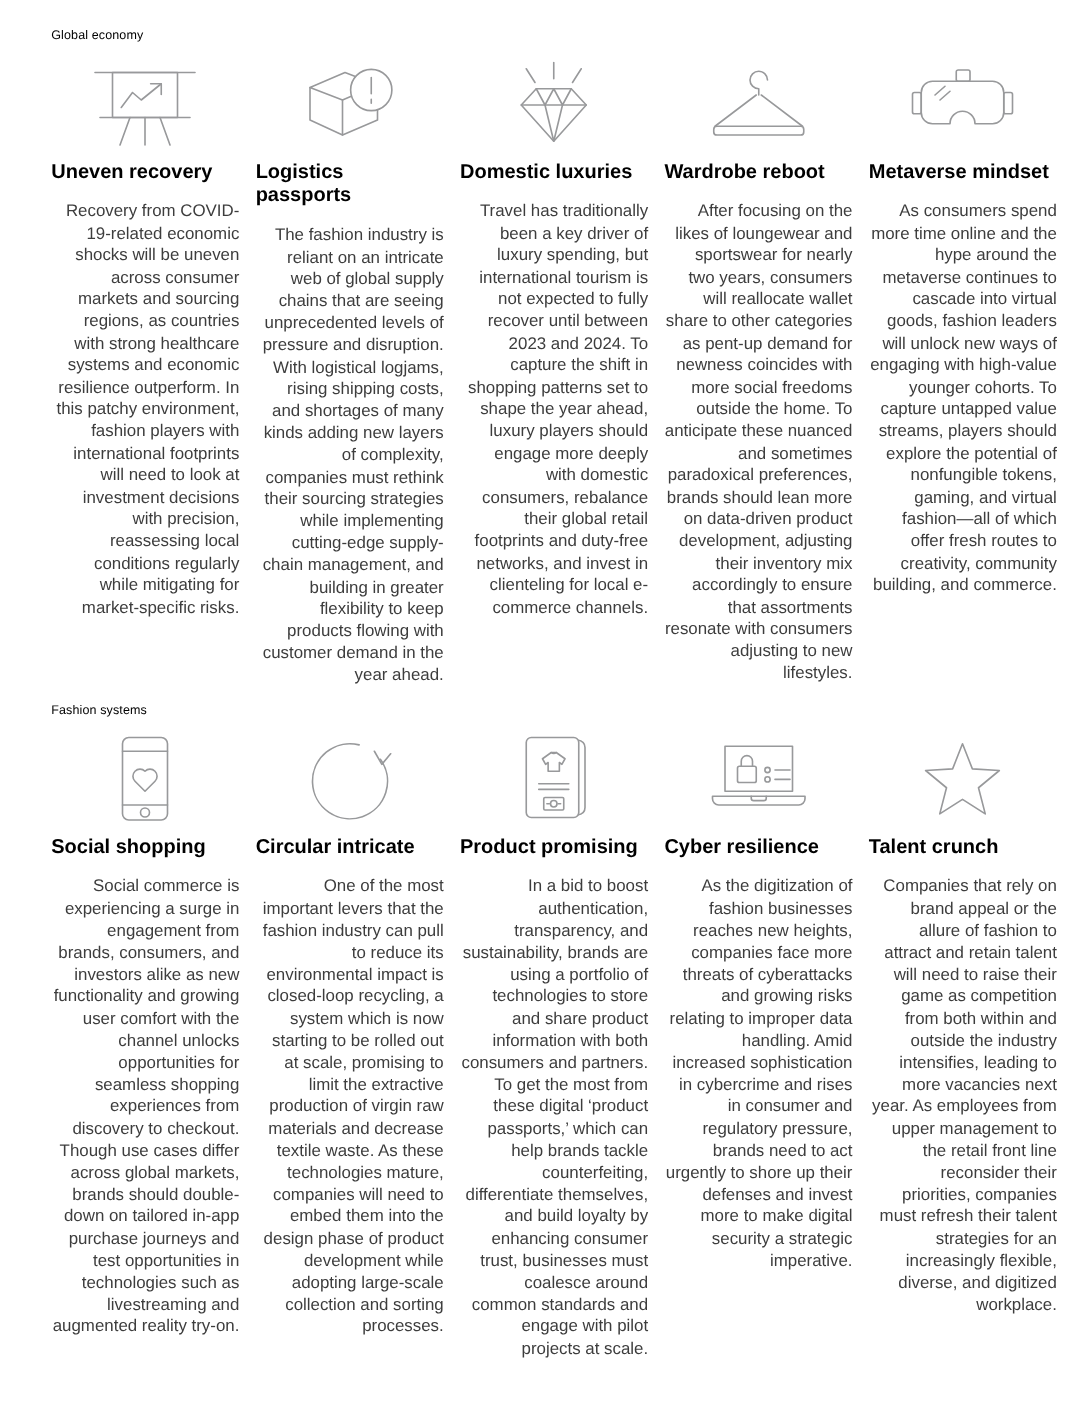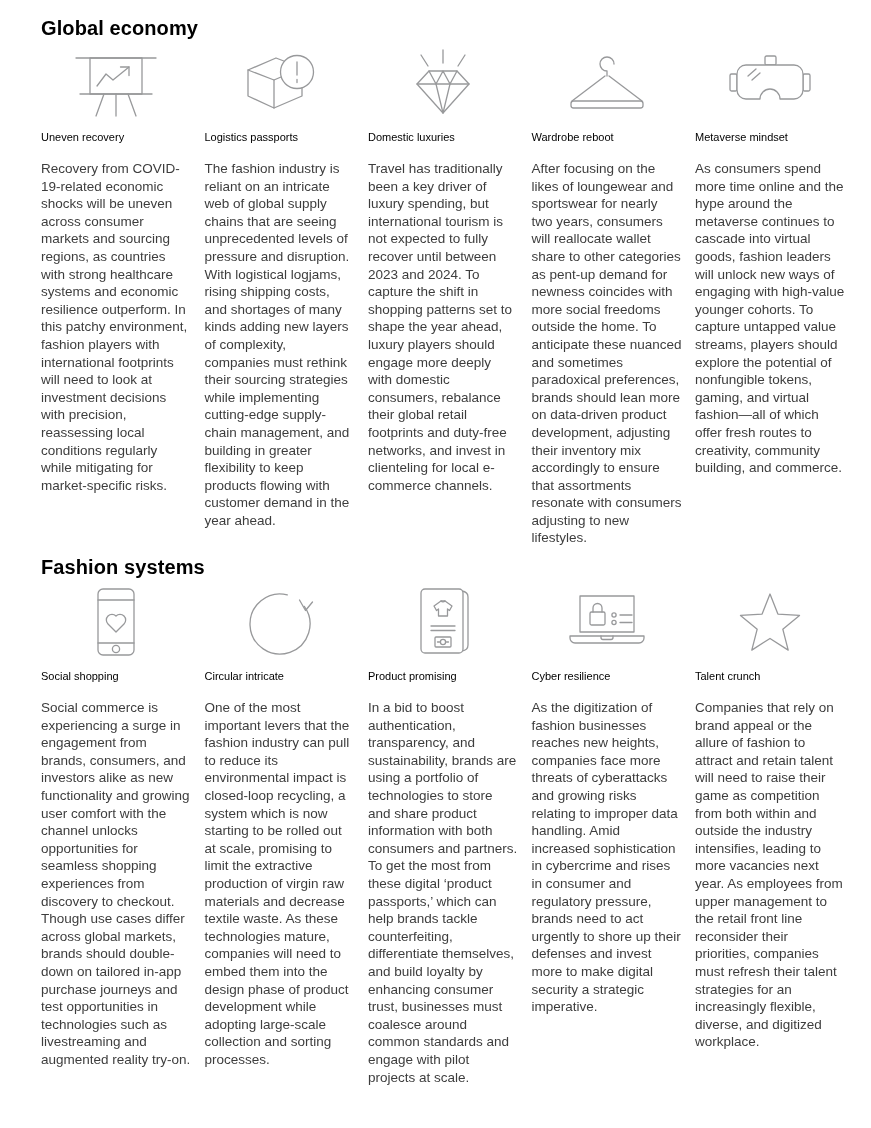--- a/index.html
+++ b/index.html
@@ -6,32 +6,32 @@
   .page {
     width:871px; height:1128px; box-sizing:border-box;
     background:var(--background,#fff);
     padding:20px 25px 0 41px;
     font-family:"Liberation Sans", sans-serif;
     overflow:hidden;
   }
   .grid { display:grid; grid-template-columns:repeat(5,150.5px); column-gap:13px; }
   .section-headers { margin-bottom:11px; }
   .section-header {
-    font-size:20px; font-weight:bold; color:var(--heading,#000);
+    font-size:10px; font-weight:normal; color:var(--heading,#000);
     letter-spacing:.1px; line-height:17px;
   }
   .hspan-2 { grid-column:1 / span 2; }
   .hspan-3 { grid-column:3 / span 3; }
   .hspan-5 { grid-column:1 / span 5; }
   .section-2 { margin-top:12px; }
   .icon-box { height:70px; display:flex; align-items:center; justify-content:center; }
   .icon-box svg { display:block; stroke:var(--icon_stroke,#98999b); fill:none; stroke-width:1.3; stroke-linecap:round; stroke-linejoin:round; }
   .icon-box svg .fillw { fill:#fff; }
-  .topic-title { margin-top:10px; font-size:11px; font-weight:normal; color:var(--heading,#000); line-height:19px; }
-  .topic-body { margin-top:13px; font-size:13.5px; line-height:17.6px; color:var(--body_text,#3d3d3d); }
+  .topic-title { margin-top:10px; font-size:16px; font-weight:bold; color:var(--heading,#000); line-height:19px; }
+  .topic-body { margin-top:13px; font-size:13.5px; line-height:17.6px; color:var(--body_text,#3d3d3d);text-align:right; }
 </style>
 </head>
 <body>
 
 <div class="page">
 
   <div class="section">
     <div class="grid section-headers">
       <div class="section-header hspan-2">Global economy</div>
     </div>

